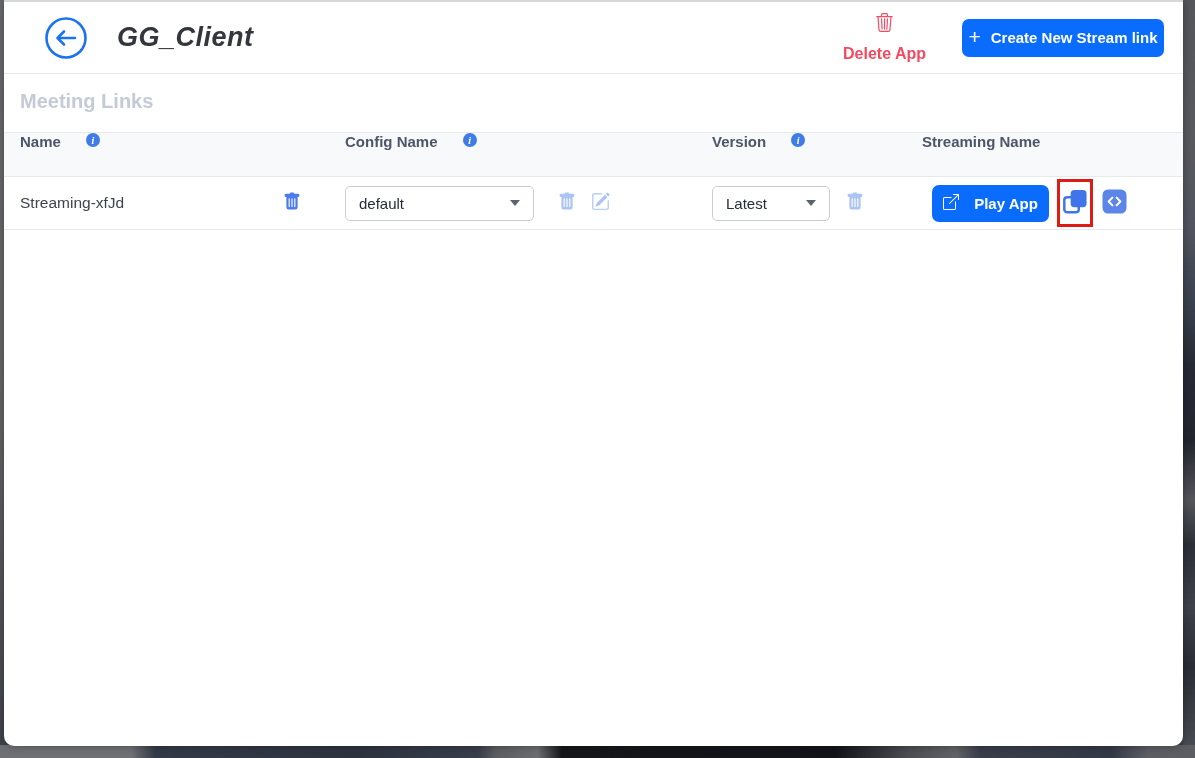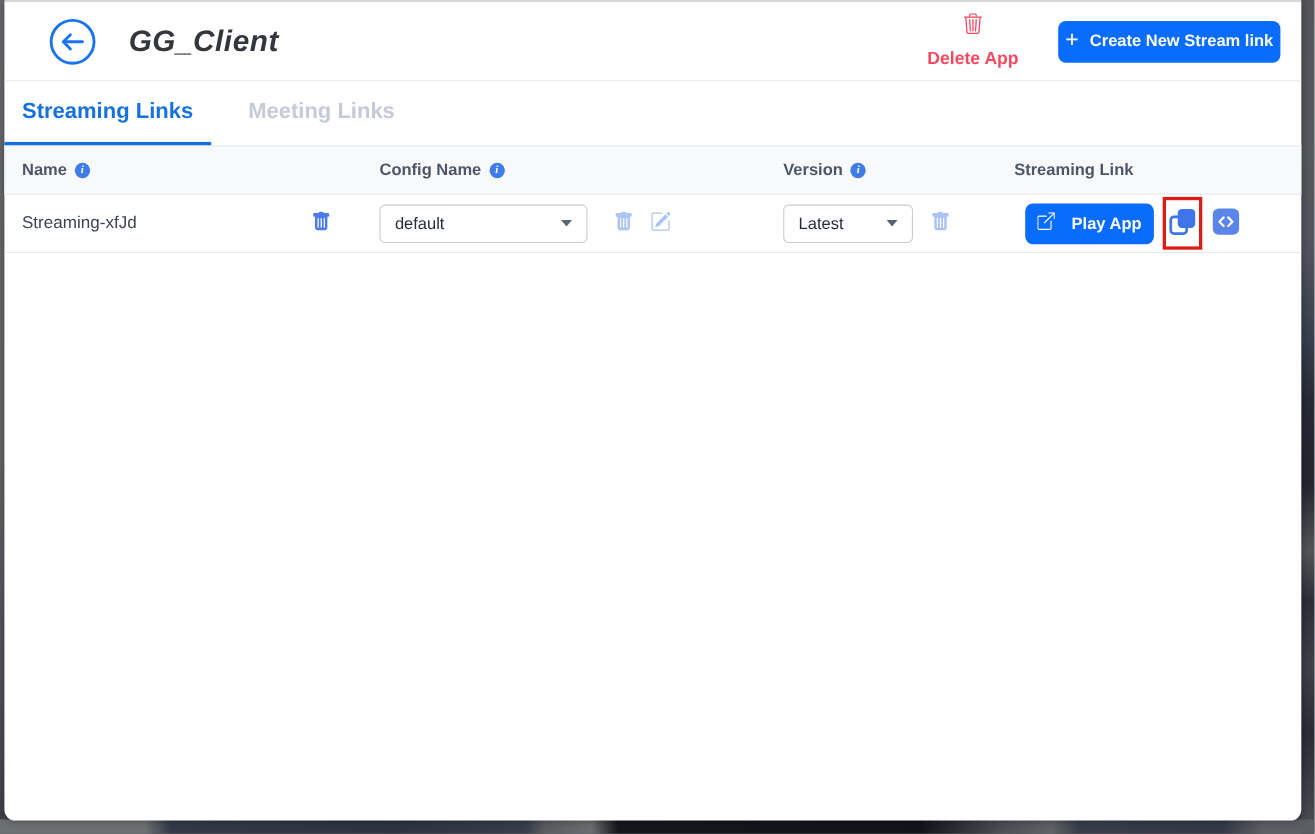--- a/index.html
+++ b/index.html
@@ -64,21 +64,21 @@
   }
   .tab.active { color:#1571dd; border-bottom-color:#1571dd; }
   .tab.inactive { color:#c4cad7; }
 
   
   .tgrid { display:grid; grid-template-columns:325px 367px 210px auto; padding-left:16px; }
   .thead {
     height:45px; background:#f8f9fb; border-top:1px solid #e8e9ec; border-bottom:1px solid #e8e9ec;
   }
   .thead .th {
-    display:flex; align-items:center; gap:7px; font-size:15px; font-weight:600; color:#4c5668;
+    display:flex; gap:25px; font-size:15px; font-weight:600; color:#4c5668;
   }
   .info-dot {
     width:14px; height:14px; border-radius:50%; background:#3f7ce8; color:#fff;
     font-size:10px; font-weight:bold; font-style:italic; display:inline-flex;
     align-items:center; justify-content:center; font-family:"Liberation Serif", serif;
     cursor:pointer;
   }
   .trow { height:53px; border-bottom:1px solid #e8e9ec; }
   .trow > div { display:flex; align-items:center; }
 
@@ -144,43 +144,40 @@
         <span>Delete App</span>
       </button>
 
       <button class="create-btn">
         <span class="plus">+</span>
         <span>Create New Stream link</span>
       </button>
     </div>
 
     <div class="tabs">
-      <button class="tab active">
-        <span>Streaming Links</span>
-      </button>
       <button class="tab inactive">
         <span>Meeting Links</span>
       </button>
     </div>
 
     <div class="tgrid thead">
       <div class="th">
         <span>Name</span>
         <span class="info-dot">i</span>
       </div>
       <div class="th">
         <span>Config Name</span>
         <span class="info-dot">i</span>
       </div>
       <div class="th">
         <span>Version</span>
         <span class="info-dot">i</span>
       </div>
       <div class="th">
-        <span>Streaming Link</span>
+        <span>Streaming Name</span>
       </div>
     </div>
 
     <div class="tgrid trow">
 
       <div class="cell-name">
         <span>Streaming-xfJd</span>
         <button class="icon-btn">
           <span>
             <svg width="18" height="19" viewBox="0 0 16 16" fill="#4d7bee">

